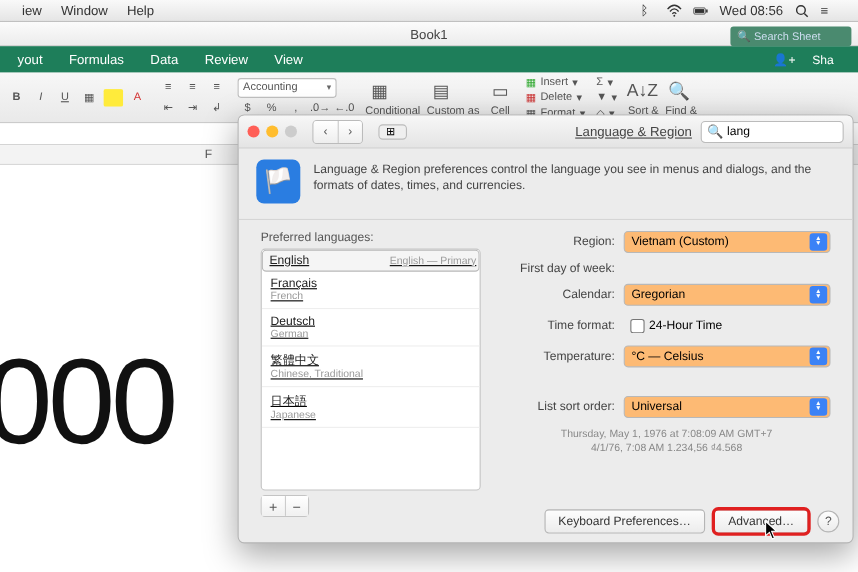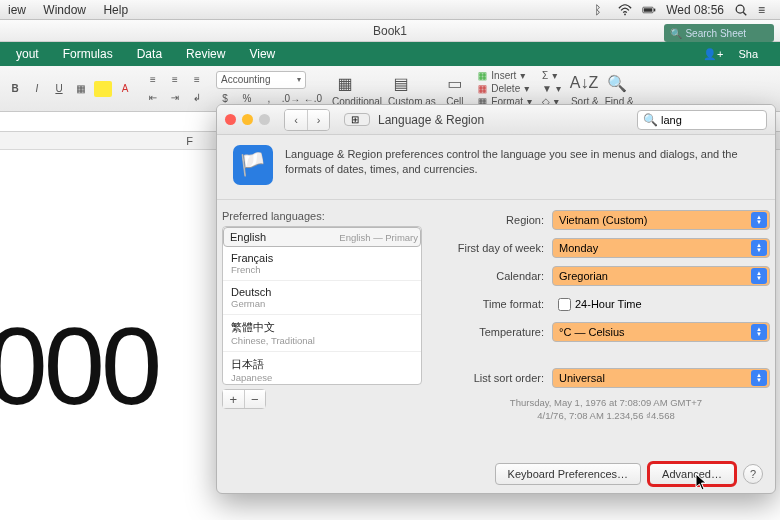--- a/index.html
+++ b/index.html
@@ -1,19 +1,19 @@
 <!DOCTYPE html>
 <html><head>
 <meta charset="utf-8">
 <style>
   * { box-sizing: border-box; margin: 0; padding: 0; font-family: -apple-system, "Helvetica Neue", Arial, sans-serif; }
   body { width: 780px; height: 520px; overflow: hidden; background: #e8e8e8; position: relative; }
 
   
-  .menubar { height: 20px; background: linear-gradient(#f9f9f9,#e5e5e5); display: flex; align-items: center; padding: 0 8px; font-size: 12px; color: #333; border-bottom: 1px solid #c0c0c0; }
+  .menubar { height: 20px; background: linear-gradient(#f9f9f9,#e5e5e5); display: flex; align-items: center; padding: 0 20px; font-size: 12px; color: #333; border-bottom: 1px solid #c0c0c0; }
   .menubar .left span { margin-right: 14px; }
   .menubar .right { margin-left: auto; display: flex; align-items: center; gap: 10px; }
   .menubar .right svg, .menubar .right .glyph { width: 14px; height: 14px; }
 
   
   .excel-title { height: 22px; background: linear-gradient(#fbfbfb,#ececec); display: flex; align-items: center; justify-content: center; font-size: 12px; color: #444; border-bottom: 1px solid #cfcfcf; }
   .excel-search { position: absolute; right: 6px; top: 24px; width: 110px; height: 18px; background: #4a8a6f; border-radius: 3px; display: flex; align-items: center; padding: 0 6px; font-size: 10px; color: #cde; }
   .excel-search .mag { margin-right: 3px; opacity: .8; }
 
   
@@ -39,33 +39,33 @@
   .bignum { position: absolute; left: -40px; top: 170px; font-size: 110px; font-weight: 500; letter-spacing: -4px; color: #111; }
 
   
   .prefwin { position: absolute; left: 216px; top: 104px; width: 560px; height: 390px; background: #ececec; border: 1px solid #b5b5b5; border-radius: 6px; box-shadow: 0 10px 30px rgba(0,0,0,.35); overflow: hidden; }
   .pref-titlebar { height: 30px; background: linear-gradient(#f7f7f7,#e4e4e4); border-bottom: 1px solid #cfcfcf; display: flex; align-items: center; padding: 0 8px; gap: 8px; }
   .traffic { display: flex; gap: 6px; }
   .traffic div { width: 11px; height: 11px; border-radius: 50%; }
   .nav-arrows { display: flex; border: 1px solid #bbb; border-radius: 4px; overflow: hidden; margin-left: 6px; }
   .nav-arrows button { width: 22px; height: 20px; background: linear-gradient(#fff,#eee); border: none; font-size: 11px; color: #555; cursor: pointer; }
   .nav-arrows button + button { border-left: 1px solid #ccc; }
-  .pref-title { flex: 1; text-align: left; font-size: 12px; color: #444; }
+  .pref-title { flex: 1; text-align: right; font-size: 12px; color: #444; text-decoration: underline; }
   .pref-search { width: 130px; height: 20px; border: 1px solid #bbb; border-radius: 4px; background: #fff; display: flex; align-items: center; padding: 0 5px; font-size: 11px; }
   .pref-search .mag { color: #888; font-size: 12px; margin-right: 3px; }
   .pref-search input { border: none; outline: none; flex: 1; font-size: 11px; background: transparent; }
 
   .pref-header { display: flex; gap: 12px; padding: 10px 16px 14px; border-bottom: 1px solid #d5d5d5; }
   .pref-icon { width: 40px; height: 40px; background: #2a7de1; border-radius: 7px; display: flex; align-items: center; justify-content: center; color: #fff; font-size: 22px; }
   .pref-desc { font-size: 11px; color: #444; line-height: 1.4; flex: 1; padding-top: 2px; }
 
-  .pref-body { display: flex; padding: 10px 5px 8px; gap: 20px; }
+  .pref-body { display: flex; padding: 10px 20px 8px; gap: 20px; }
   .pref-left { width: 200px; }
   .pref-left .label { font-size: 11px; color: #555; margin-bottom: 4px; }
-  .lang-list { border: 1px solid #c4c4c4; background: #fff; border-radius: 4px; height: 159px; overflow: hidden; }
+  .lang-list { border: 1px solid #c4c4c4; background: #fff; border-radius: 4px; height: 220px; overflow: hidden; text-decoration: underline; }
   .lang-item { padding: 5px 8px; border-bottom: 1px solid #eee; }
   .lang-item .nm { font-size: 11px; color: #222; }
   .lang-item .sub { font-size: 9.5px; color: #999; }
   .lang-item.sel { background: #f5f5f5; }
   .addremove { display: flex; border: 1px solid #c4c4c4; border-radius: 4px; width: 44px; margin-top: 4px; background: #fff; }
   .addremove button { flex: 1; height: 18px; border: none; background: linear-gradient(#fff,#f0f0f0); font-size: 13px; color: #555; cursor: pointer; }
   .addremove button + button { border-left: 1px solid #ccc; }
 
   .pref-right { flex: 1; font-size: 11px; }
   .fr { display: flex; align-items: center; margin-bottom: 8px; }
@@ -304,24 +304,20 @@
     <div class="pref-right">
       <div class="fr">
           <div class="lbl">Region:</div>
           <div class="sel">
             <span>Vietnam (Custom)</span>
             <span class="arrow">▲<br>▼</span>
           </div>
         </div>
       <div class="fr">
           <div class="lbl">First day of week:</div>
-          <div class="sel">
-            <span>Monday</span>
-            <span class="arrow">▲<br>▼</span>
-          </div>
         </div>
       <div class="fr">
           <div class="lbl">Calendar:</div>
           <div class="sel">
             <span>Gregorian</span>
             <span class="arrow">▲<br>▼</span>
           </div>
         </div>
       <div class="fr">
           <div class="lbl">Time format:</div>

